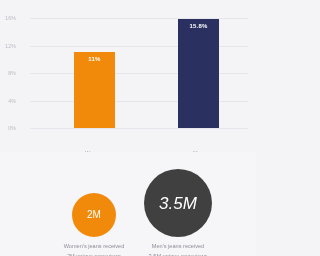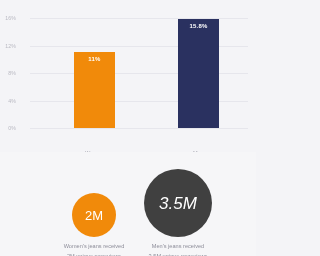--- a/index.html
+++ b/index.html
@@ -140,21 +140,21 @@
     <div class="xtick" style="left:44px; width:41px;">Women</div>
     <div class="xtick" style="left:148px; width:41px;">Men</div>
 
   </div>
 </div>
 
 <div id="bubble-panel">
 
   <div class="bubble-group" style="left:14px; top:41px; width:160px;">
     <div class="bubble" style="width:44px; height:44px; background:#f18a0a;">
-      <span class="bubble-value" style="font-size:13px;text-align:right;">2M</span>
+      <span class="bubble-value" style="font-size:10px;text-align:right;">2M</span>
     </div>
     <div class="bubble-caption">
       <div>Women's jeans received</div>
       <div>2M unique pageviews</div>
     </div>
   </div>
 
   <div class="bubble-group" style="left:98px; top:17px; width:160px;">
     <div class="bubble" style="width:68px; height:68px; background:#404040;font-style:italic;">
       <span class="bubble-value" style="font-size:17px;">3.5M</span>

